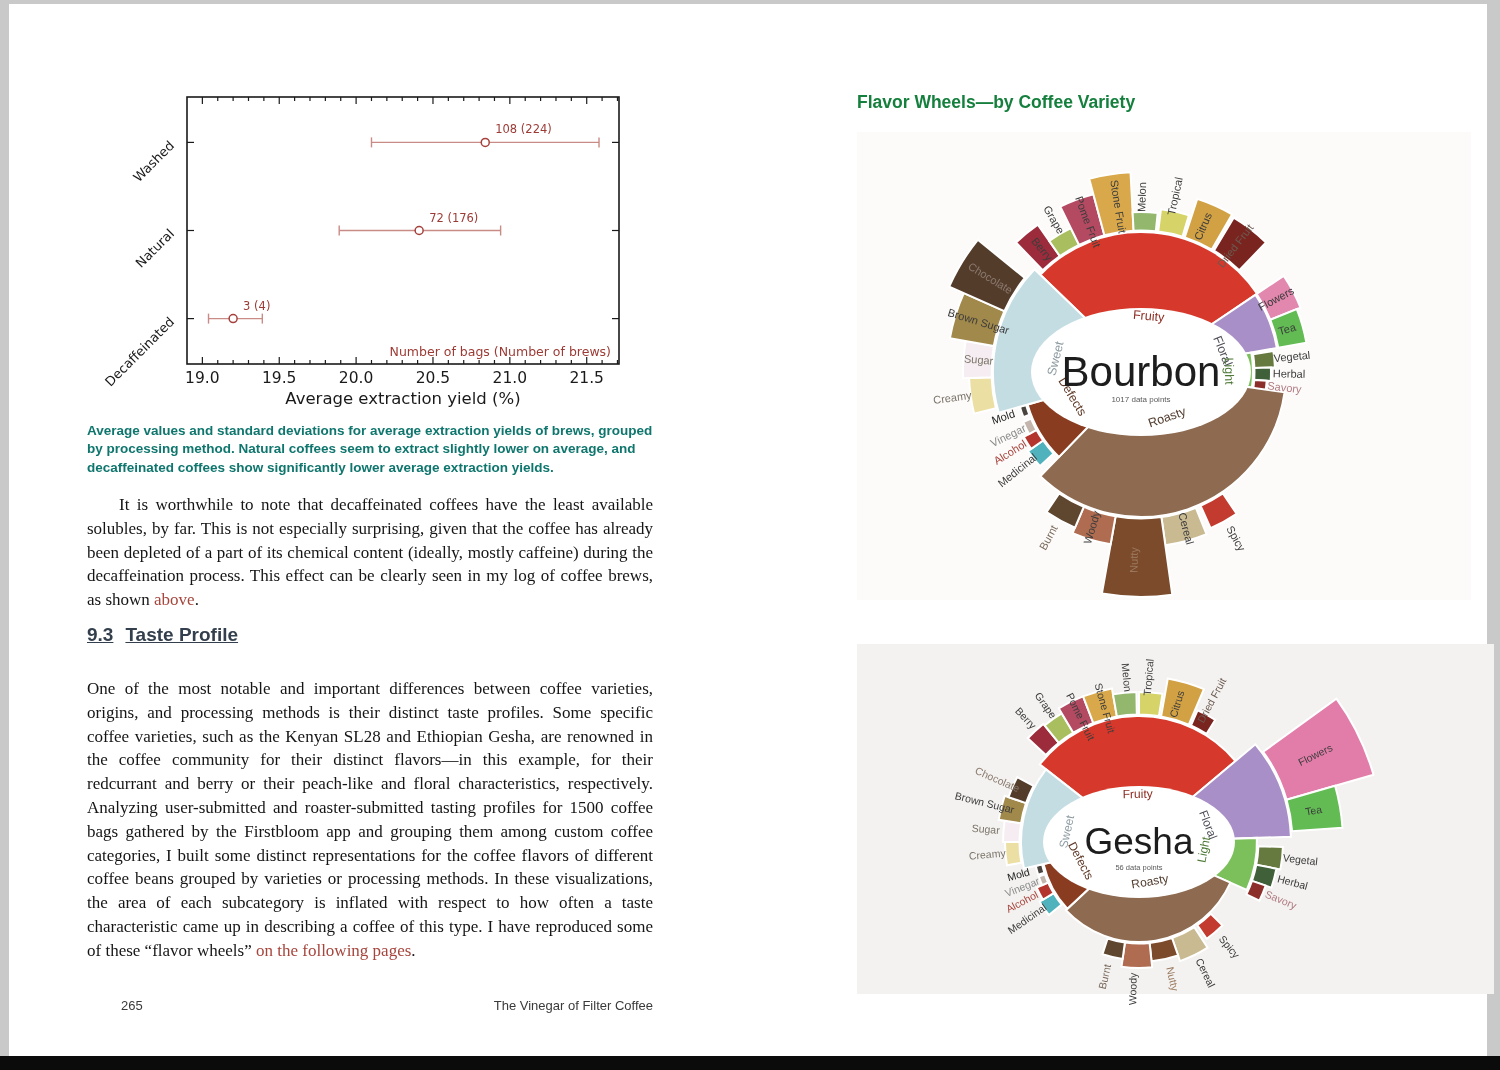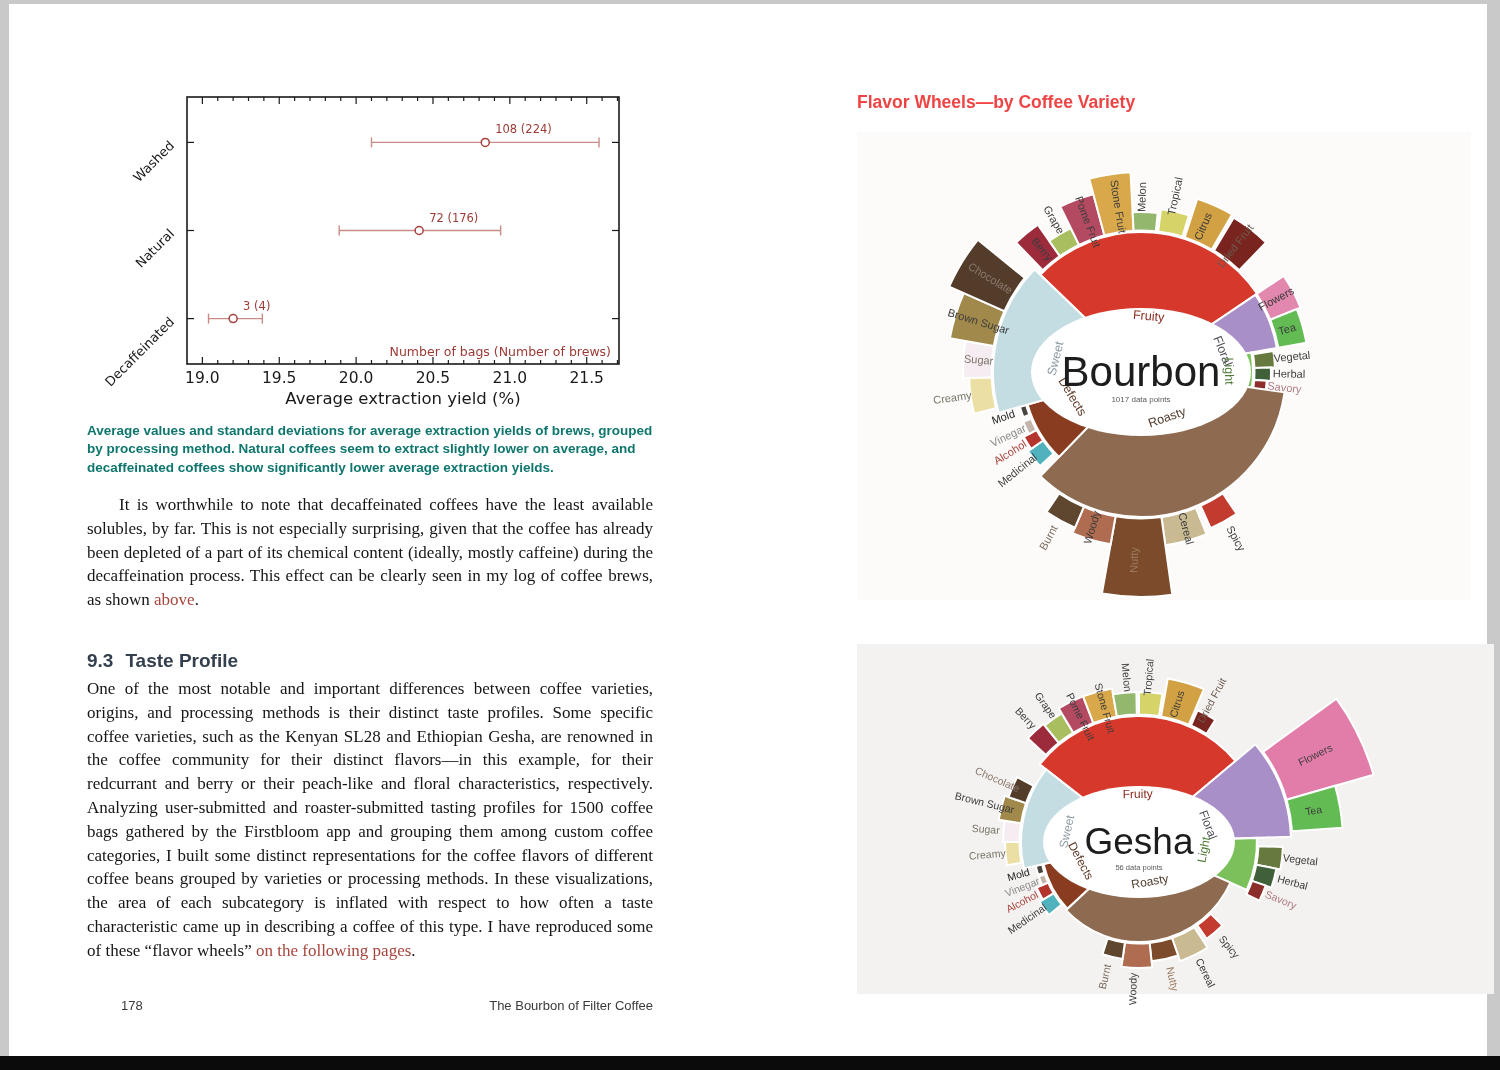--- a/index.html
+++ b/index.html
@@ -23,33 +23,33 @@
     color:#0f766e;text-align:left;
   }
   .body-par{
     left:78px;width:566px;
     font:17px/1.40 "Liberation Serif",serif;
     color:#151515;text-align:justify;
   }
   .indent{text-indent:32px;}
   .reflink{color:#a6453c;text-decoration:none;cursor:pointer;}
   .sec-head{
-    left:78px;top:646px;
-    font:700 19px "Liberation Sans",sans-serif;color:#333f4d;margin:0;
+    left:78px;top:620px;
+    font:700 19px "Liberation Sans",sans-serif;color:#333f4d;margin:0;text-decoration:underline;
   }
   .sec-head .sec-num{margin-right:12px;}
   .footer-left{
     left:78px;top:994px;width:566px;display:flex;justify-content:space-between;
     font:13px "Liberation Sans",sans-serif;color:#3a3a3a;
   }
   .footer-left .pnum{padding-left:34px;}
   
   .fw-head{
     left:848px;top:88px;
-    font:700 17.5px "Liberation Sans",sans-serif;color:#ef4444;margin:0;
+    font:700 17.5px "Liberation Sans",sans-serif;color:#15803d;margin:0;
   }
   .wheel-panel{overflow:visible;}
   #wheel-panel-1{left:848px;top:128px;width:614px;height:468px;background:#fcfbfa;}
   #wheel-panel-2{left:848px;top:640px;width:637px;height:350px;background:#f3f2f0;}
   .wheel-panel svg{overflow:visible;display:block;}
   .wheel-panel svg text{font-family:"Liberation Sans",sans-serif;}
   .footer-right{
     left:848px;top:994px;width:537px;display:flex;justify-content:space-between;
     font:13px "Liberation Sans",sans-serif;color:#3a3a3a;
   }
@@ -155,22 +155,22 @@
 
   <p class="abs caption">Average values and standard deviations for average extraction yields of brews, grouped by processing method. Natural coffees seem to extract slightly lower on average, and decaffeinated coffees show significantly lower average extraction yields.</p>
 
   <p class="abs body-par indent" style="top:472px"><span>It is worthwhile to note that decaffeinated coffees have the least available solubles, by far. This is not especially surprising, given that the coffee has already been depleted of a part of its chemical content (ideally, mostly caffeine) during the decaffeination process. This effect can be clearly seen in my log of coffee brews, as shown </span><a class="reflink">above</a><span>.</span></p>
 
   <h2 class="abs sec-head"><span class="sec-num">9.3</span><span>Taste Profile</span></h2>
 
   <p class="abs body-par" style="top:656px"><span>One of the most notable and important differences between coffee varieties, origins, and processing methods is their distinct taste profiles. Some specific coffee varieties, such as the Kenyan SL28 and Ethiopian Gesha, are renowned in the coffee community for their distinct flavors—in this example, for their redcurrant and berry or their peach-like and floral characteristics, respectively. Analyzing user-submitted and roaster-submitted tasting profiles for 1500 coffee bags gathered by the Firstbloom app and grouping them among custom coffee categories, I built some distinct representations for the coffee flavors of different coffee beans grouped by varieties or processing methods. In these visualizations, the area of each subcategory is inflated with respect to how often a taste characteristic came up in describing a coffee of this type. I have reproduced some of these “flavor wheels” </span><a class="reflink">on the following pages</a><span>.</span></p>
 
   <div class="abs footer-left">
-    <span class="pnum">178</span>
-    <span>The Bourbon of Filter Coffee</span>
+    <span class="pnum">265</span>
+    <span>The Vinegar of Filter Coffee</span>
   </div>
 
   <h3 class="abs fw-head">Flavor Wheels—by Coffee Variety</h3>
 
   <div class="abs wheel-panel" id="wheel-panel-1">
     <svg id="wheel-svg-1" width="614" height="468" viewBox="0 0 614 468">
         <path d="M183.3 142.7A140 140 0 0 1 400.1 161.7L318.8 216.5A42 42 0 0 0 253.8 210.8Z" fill="#d6392c" stroke="#fff" stroke-width="2"></path>
         <path d="M159.0 110.5A180 180 0 0 1 180.8 92.6L202.8 124.1A141.5 141.5 0 0 0 185.7 138.2Z" fill="#9c2c3c" stroke="#fff" stroke-width="2"></path>
         <path d="M192.2 108.9A160 160 0 0 1 213.9 96.2L222.0 112.8A141.5 141.5 0 0 0 202.8 124.1Z" fill="#a9be5e" stroke="#fff" stroke-width="2"></path>
         <path d="M203.3 74.6A184 184 0 0 1 236.4 62.3L247.4 103.3A141.5 141.5 0 0 0 222.0 112.8Z" fill="#b44a62" stroke="#fff" stroke-width="2"></path>

